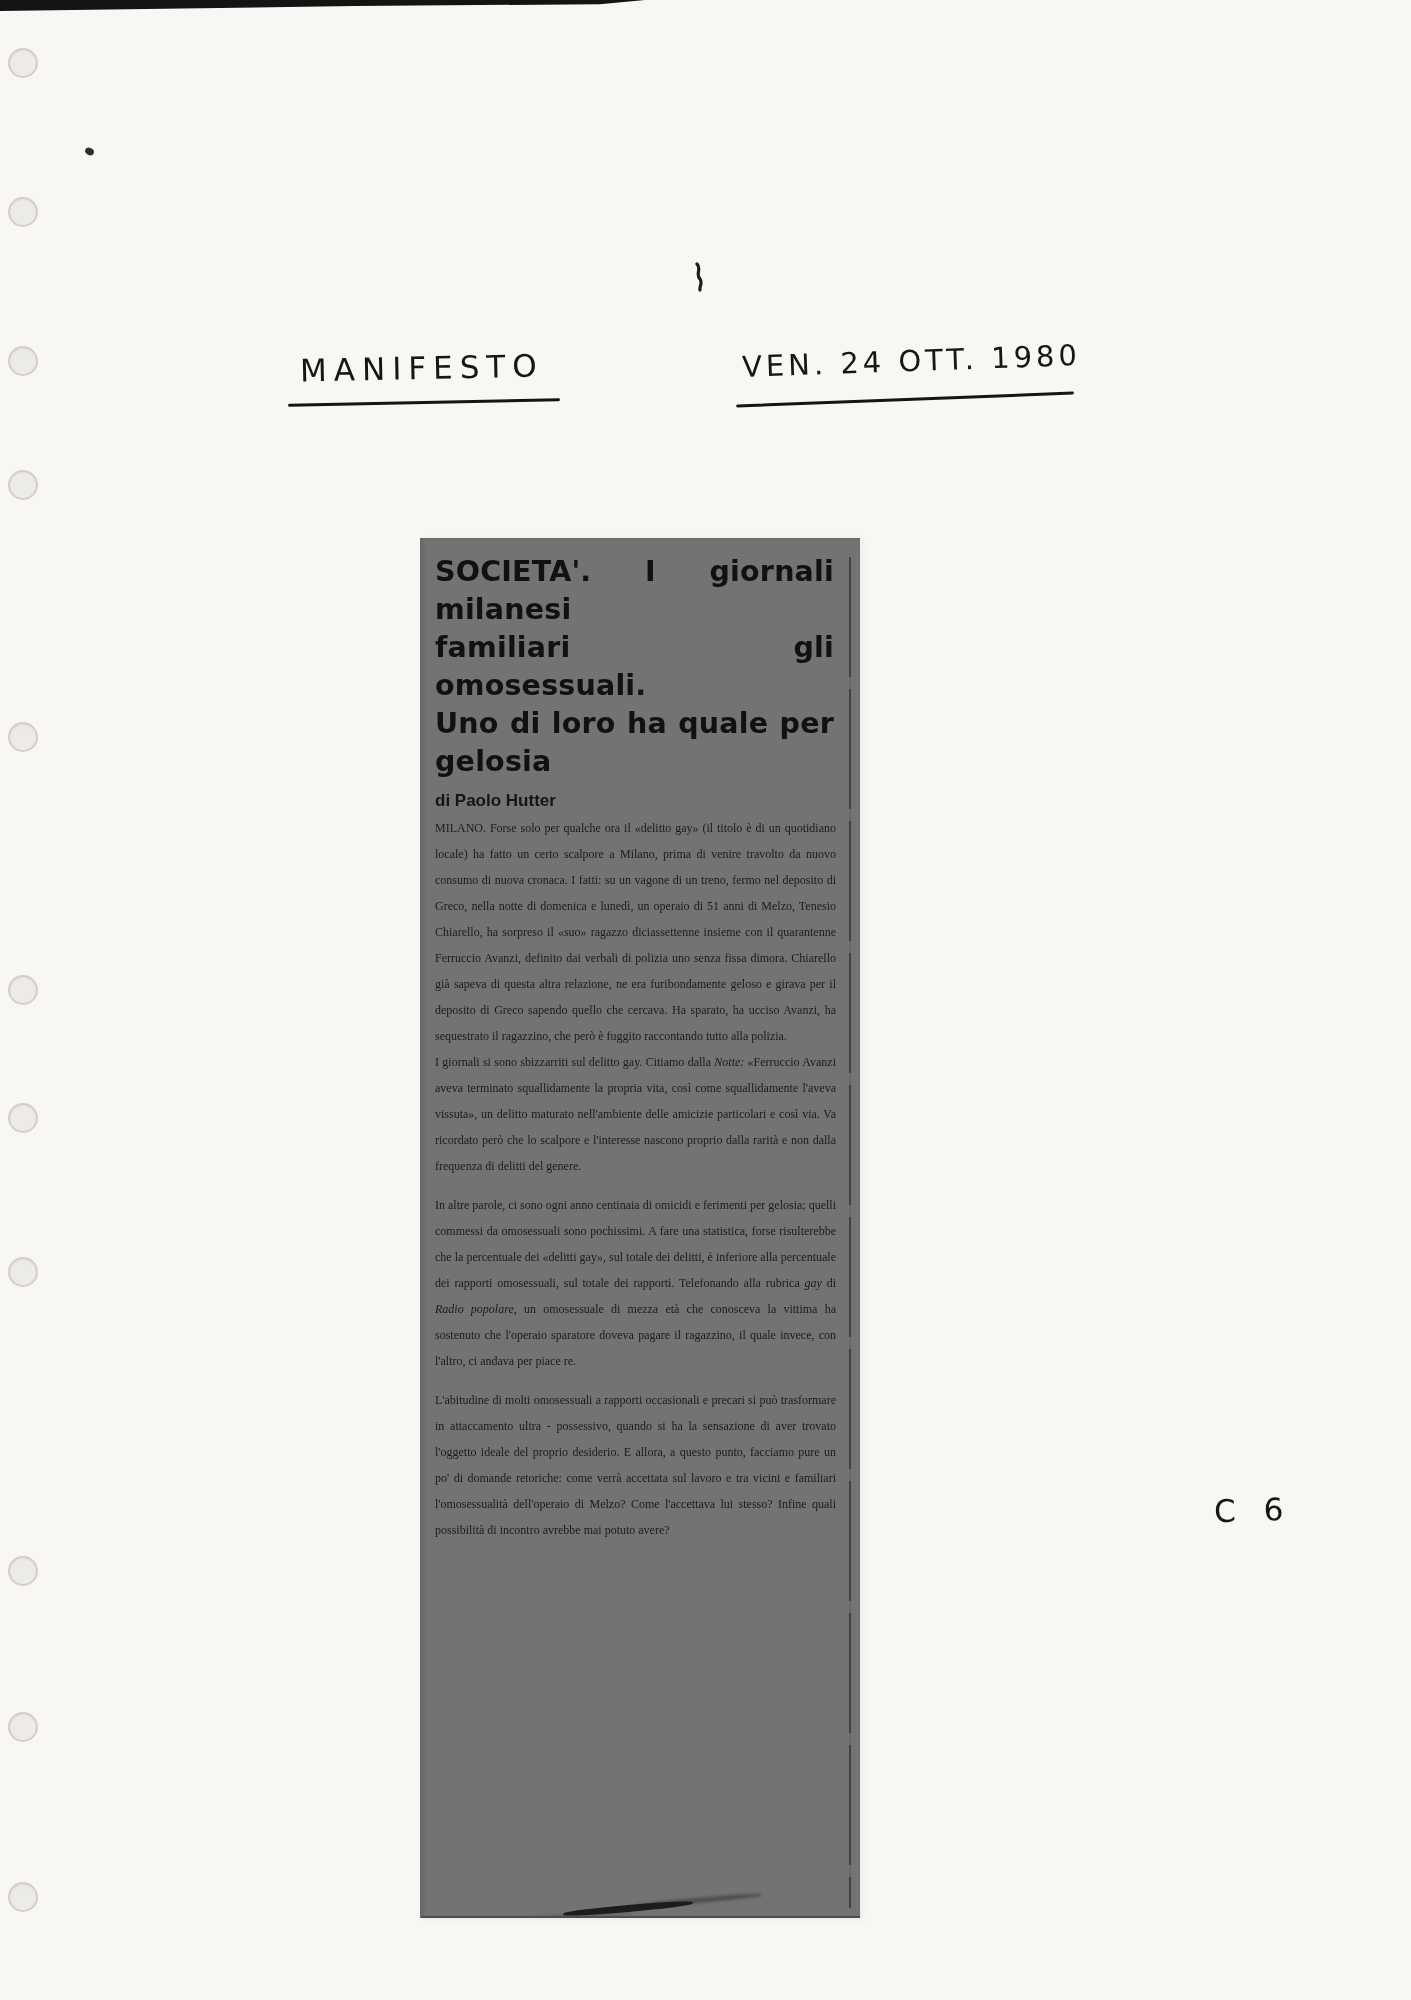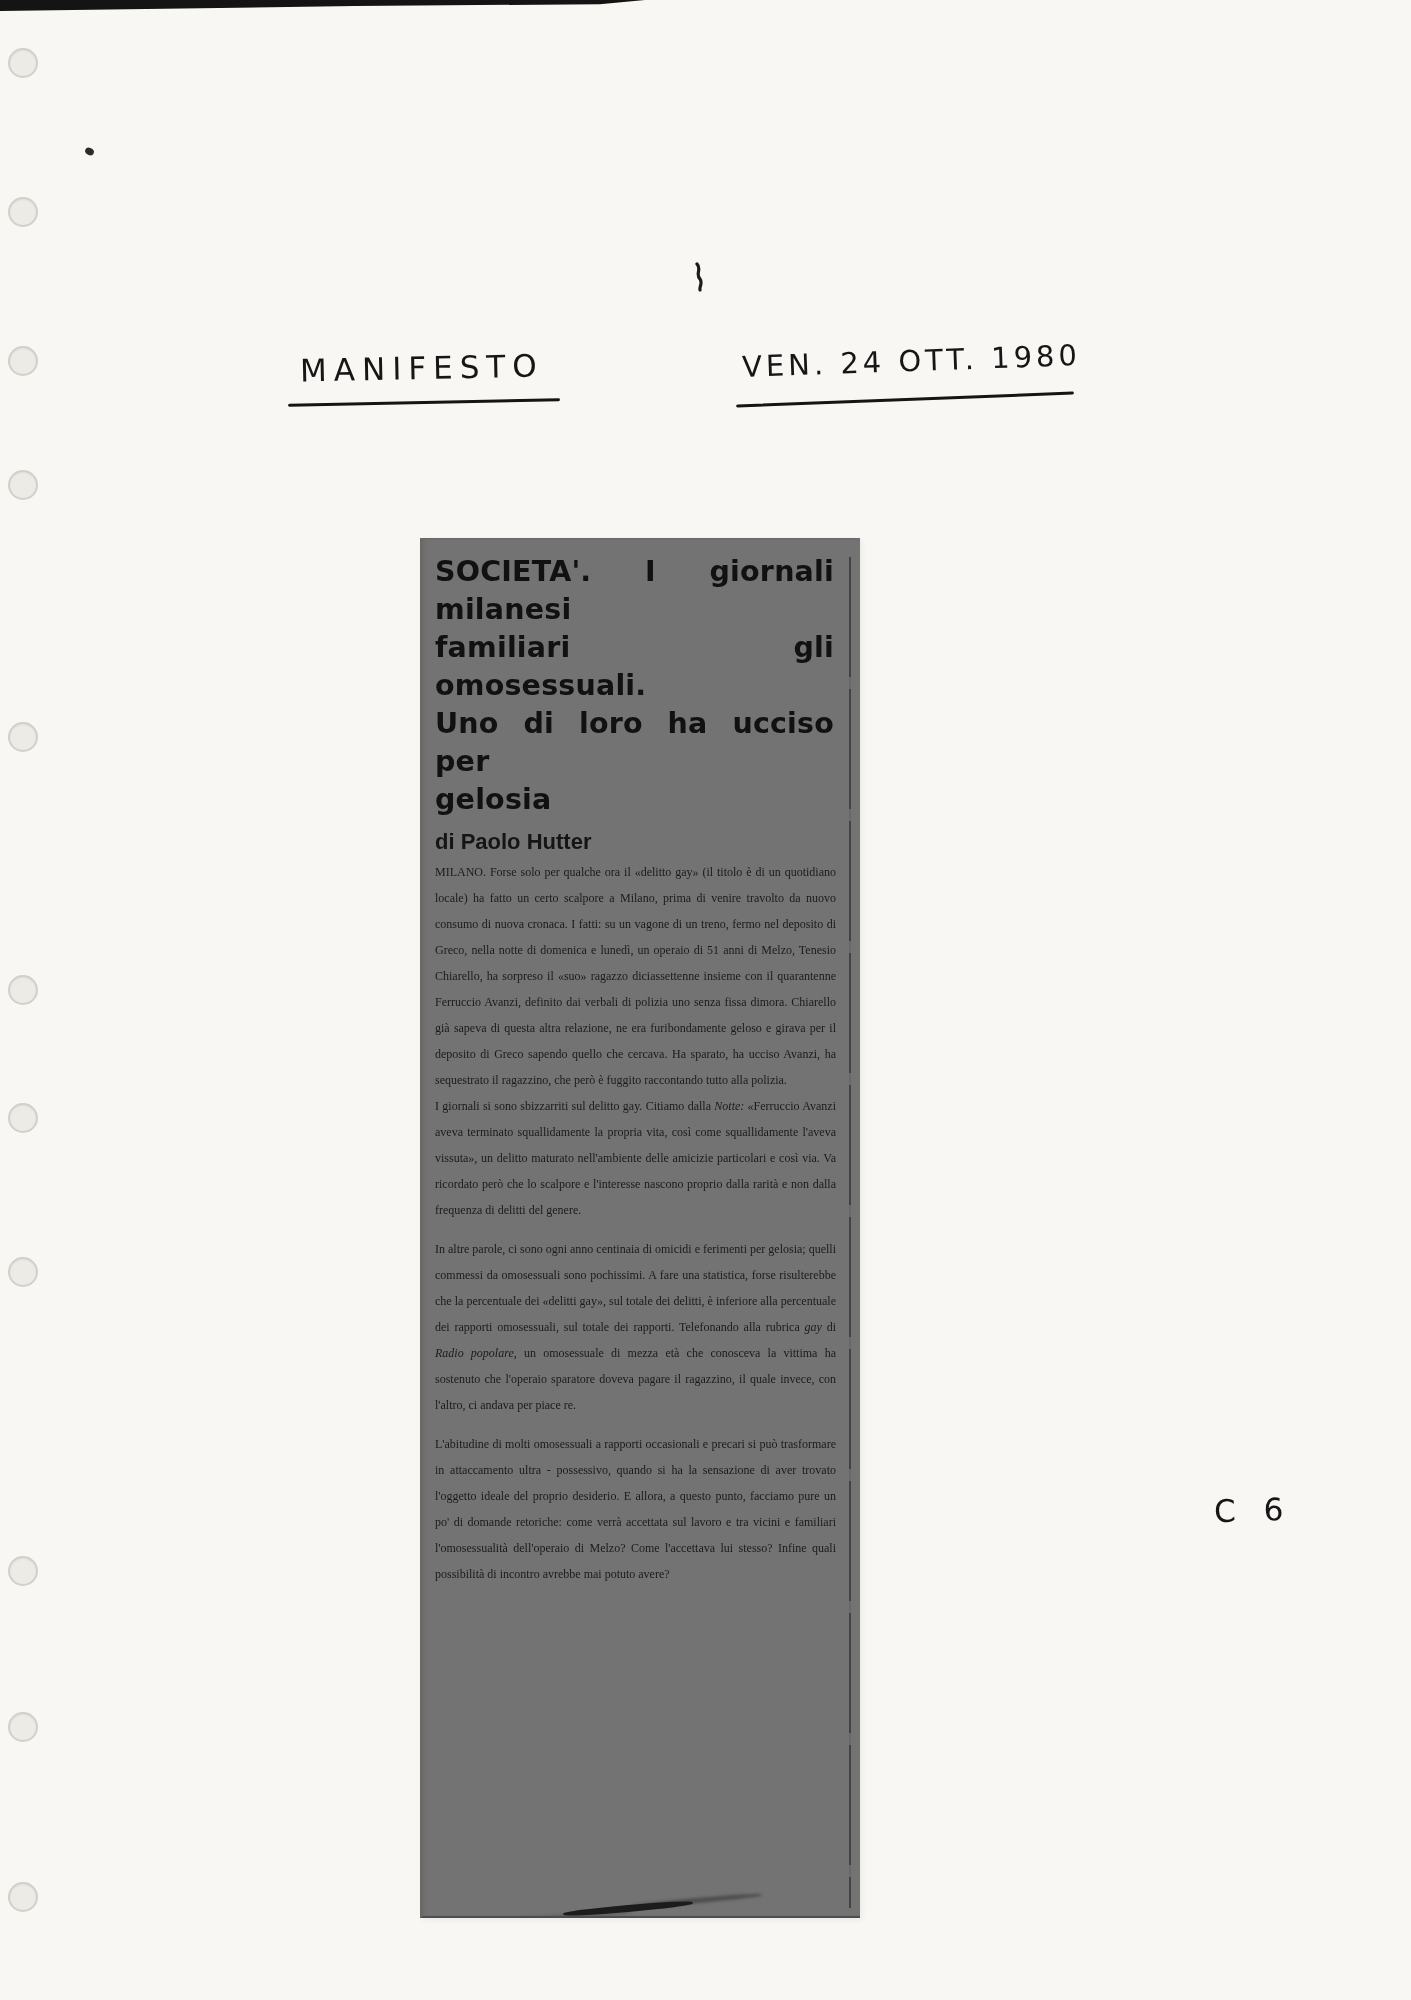--- a/index.html
+++ b/index.html
@@ -70,21 +70,21 @@
     font-weight:bold;
     font-size:28.5px;line-height:38px;
     color:#111;
     letter-spacing:0.2px;
   }
   .hline{text-align:justify;text-align-last:justify;}
   .hline.lastline{text-align-last:left;}
   .byline{
     margin:10px 26px 4px 12px;
     font-family:"Liberation Sans", sans-serif;
-    font-weight:bold;font-size:22px;color:#151515;
+    font-weight:bold;font-size:17px;color:#151515;
   }
   .article-body{
     margin:2px 24px 0 12px;
     font-size:12px;line-height:26px;
     color:#1b1b1b;
     text-align:justify;
   }
   .para{margin:0;}
   .para.spaced{margin-top:13px;}
   .para em{margin-top:8px;}
@@ -120,21 +120,21 @@
   <div class="hw hw-date">VEN. 24 OTT. 1980</div>
   <div class="hw-underline u-date"></div>
 
   <div class="hw hw-mark">C 6</div>
 
   <div class="clipping">
     <div class="col-rule"></div>
     <div class="headline">
         <div class="hline">SOCIETA'. I giornali milanesi</div>
         <div class="hline">familiari gli omosessuali.</div>
-        <div class="hline">Uno di loro ha ucciso per</div>
+        <div class="hline">Uno di loro ha quale per</div>
         <div class="hline lastline">gelosia</div>
       </div>
     <div class="byline">di Paolo Hutter</div>
     <div class="article-body">
         <div class="para"><span>MILANO. Forse solo per qualche ora il «delitto gay» (il titolo è di un quotidiano locale) ha fatto un certo scalpore a Milano, prima di venire travolto da nuovo consumo di nuova cronaca. I fatti: su un vagone di un treno, fermo nel deposito di Greco, nella notte di domenica e lunedì, un operaio di 51 anni di Melzo, Tenesio Chiarello, ha sorpreso il «suo» ragazzo diciassettenne insieme con il quarantenne Ferruccio Avanzi, definito dai verbali di polizia uno senza fissa dimora. Chiarello già sapeva di questa altra relazione, ne era furibondamente geloso e girava per il deposito di Greco sapendo quello che cercava. Ha sparato, ha ucciso Avanzi, ha sequestrato il ragazzino, che però è fuggito raccontando tutto alla polizia.</span></div>
         <div class="para"><span>I giornali si sono sbizzarriti sul delitto gay. Citiamo dalla </span><em>Notte:</em><span> «Ferruccio Avanzi aveva terminato squallidamente la propria vita, così come squallidamente l'aveva vissuta», un delitto maturato nell'ambiente delle amicizie particolari e così via. Va ricordato però che lo scalpore e l'interesse nascono proprio dalla rarità e non dalla frequenza di delitti del genere.</span></div>
         <div class="para spaced"><span>In altre parole, ci sono ogni anno centinaia di omicidi e ferimenti per gelosia; quelli commessi da omosessuali sono pochissimi. A fare una statistica, forse risulterebbe che la percentuale dei «delitti gay», sul totale dei delitti, è inferiore alla percentuale dei rapporti omosessuali, sul totale dei rapporti. Telefonando alla rubrica </span><em>gay</em><span> di </span><em>Radio popolare</em><span>, un omosessuale di mezza età che conosceva la vittima ha sostenuto che l'operaio sparatore doveva pagare il ragazzino, il quale invece, con l'altro, ci andava per piace re.</span></div>
         <div class="para spaced"><span>L'abitudine di molti omosessuali a rapporti occasionali e precari si può trasformare in attaccamento ultra - possessivo, quando si ha la sensazione di aver trovato l'oggetto ideale del proprio desiderio. E allora, a questo punto, facciamo pure un po' di domande retoriche: come verrà accettata sul lavoro e tra vicini e familiari l'omosessualità dell'operaio di Melzo? Come l'accettava lui stesso? Infine quali possibilità di incontro avrebbe mai potuto avere?</span></div>
       </div>
     <div class="ink-smudge"></div>

